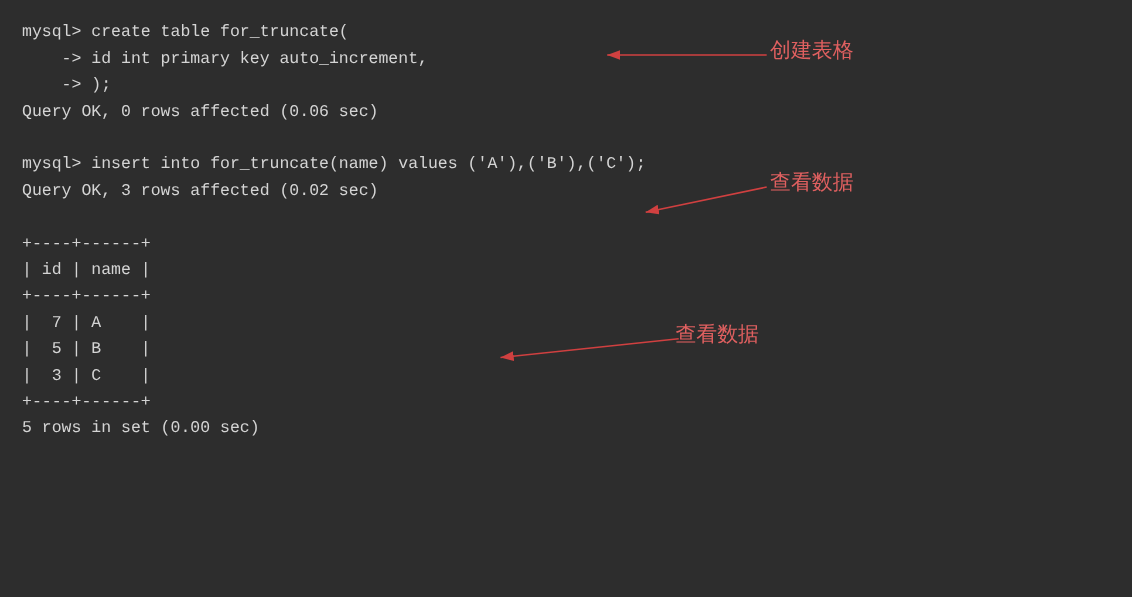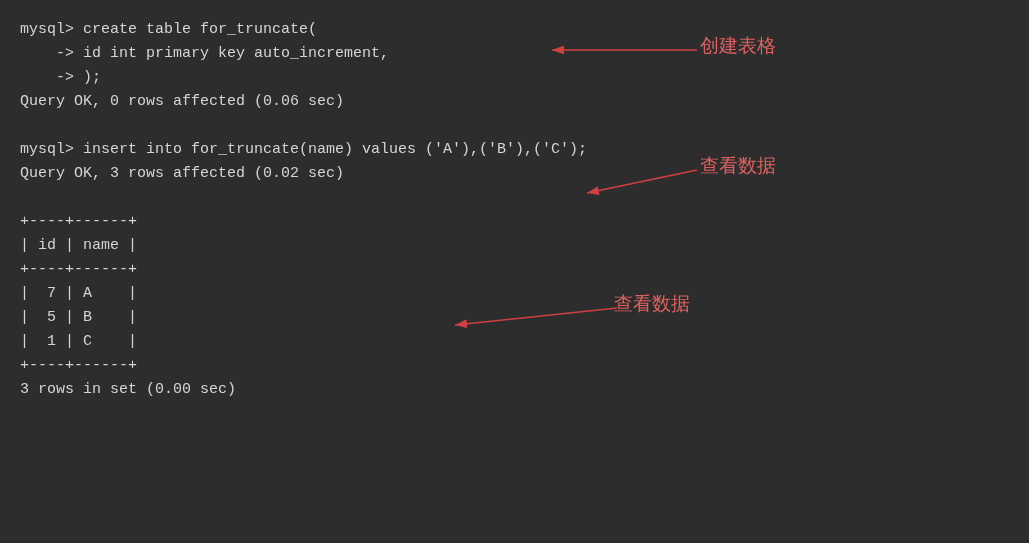--- a/index.html
+++ b/index.html
@@ -58,23 +58,23 @@
     <div class="code-text">Query OK, 0 rows affected (0.06 sec)</div>
     <div class="code-text">&nbsp;</div>
     <div class="code-text">mysql&gt; insert into for_truncate(name) values ('A'),('B'),('C');</div>
     <div class="code-text">Query OK, 3 rows affected (0.02 sec)</div>
     <div class="code-text">&nbsp;</div>
     <div class="code-text">+----+------+</div>
     <div class="code-text">| id | name |</div>
     <div class="code-text">+----+------+</div>
     <div class="code-text">|  7 | A    |</div>
     <div class="code-text">|  5 | B    |</div>
-    <div class="code-text">|  1 | C    |</div>
+    <div class="code-text">|  3 | C    |</div>
     <div class="code-text">+----+------+</div>
-    <div class="code-text">3 rows in set (0.00 sec)</div>
+    <div class="code-text">5 rows in set (0.00 sec)</div>
   </div>
 </div>
 
 <div class="annotation" style="top: 33px; left: 700px;">创建表格</div>
 
 <div class="annotation" style="top: 153px; left: 700px;">查看数据</div>
 
 <div class="annotation" style="top: 291px; left: 614px;">查看数据</div>
 
 <svg class="arrows">

